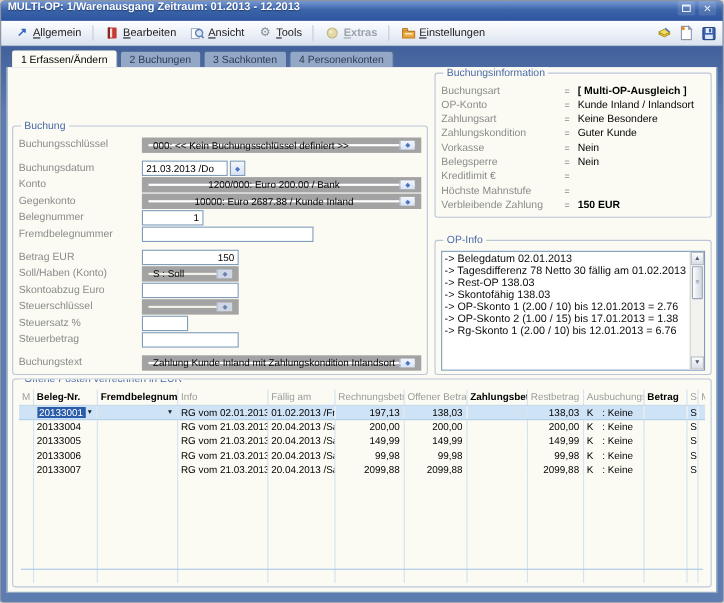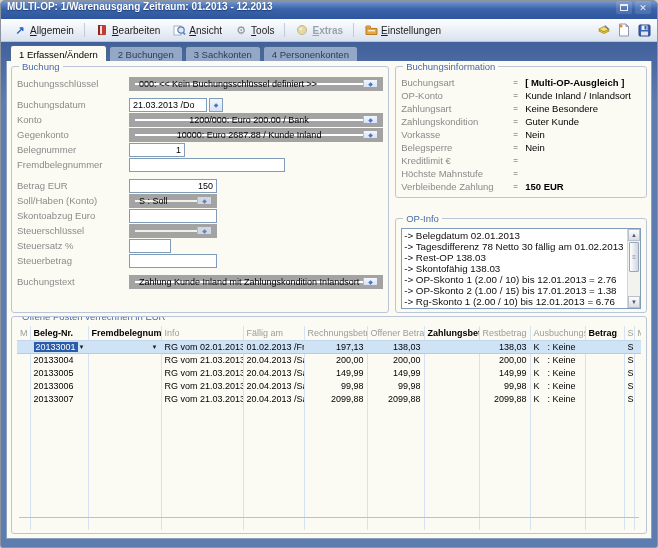--- a/index.html
+++ b/index.html
@@ -28,21 +28,21 @@
   .tab{border:1px solid #49678f;border-bottom:none;border-radius:3px 3px 0 0;background:#93a7c6;color:#2e3c55;white-space:nowrap;}
   .tab.active{background:#fbfbf4;color:#000;position:relative;z-index:2;padding-top:3px;}
   .page{flex:1;background:#fbfbf4;border:1px solid #41movie;}
   .page{border:1px solid #8ba0bf;border-top:none;padding:5px 4px 4px 4px;display:flex;flex-direction:column;gap:3px;overflow:hidden;}
   
   .group{position:relative;border:1px solid #bac6d8;border-radius:3px;padding:9px 5px 3px 5px;}
   .gtitle{position:absolute;top:-6px;left:7px;background:#fbfbf4;padding:0 3px;font-size:9.5px;color:#4a69a8;white-space:nowrap;}
   .toprow{flex:0 0 224px;display:flex;gap:6px;}
   .rightcol{flex:1;display:flex;flex-direction:column;gap:20px;min-width:0;}
   
-  .g-buchung{flex:0 0 345px;display:flex;flex-direction:column;}
+  .g-buchung{flex:0 0 345px;display:flex;flex-direction:column;margin-top:48px;}
   .frow{height:15px;display:flex;align-items:center;}
   .frow.mt{margin-top:6px;}
   .flabel{flex:0 0 112px;font-size:9.5px;color:#8a8a8a;white-space:nowrap;}
   .ctrl{display:flex;align-items:center;height:14px;}
   .tinput{height:14px;border:1px solid #7f9db9;background:#fff;font-size:9px;font-family:"Liberation Sans",sans-serif;padding:0 3px;color:#000;}
   .combo{height:14px;border:6px solid #a3a3a3;background:#fff;display:flex;align-items:center;font-size:9px;color:#000;}
   .combo .ctext{flex:1;display:flex;align-items:center;padding:0 4px;white-space:nowrap;overflow:hidden;}
   .combo .ctext.center{justify-content:center;}
   .cbtn{width:14px;display:flex;align-items:center;justify-content:center;background:linear-gradient(#f2f6fd,#d8e3f5);border-left:1px solid #aebcd2;color:#4d74c2;font-size:6px;}
   .cbtn.sep{border:1px solid #7f9db9;margin-left:2px;height:14px;}

